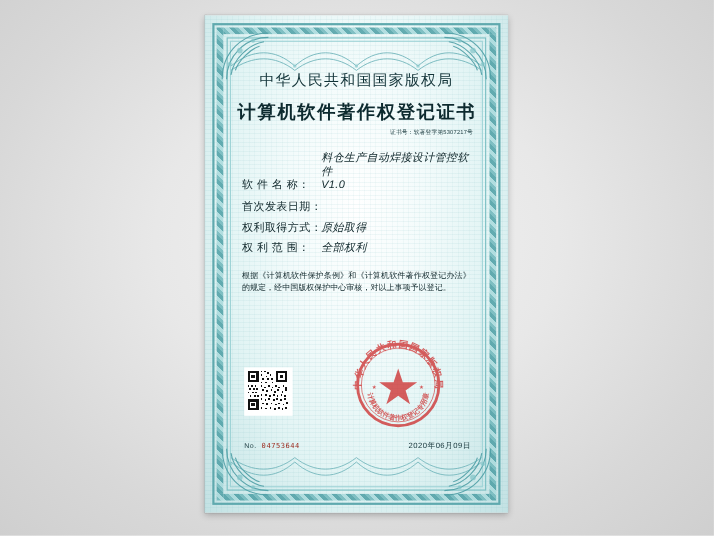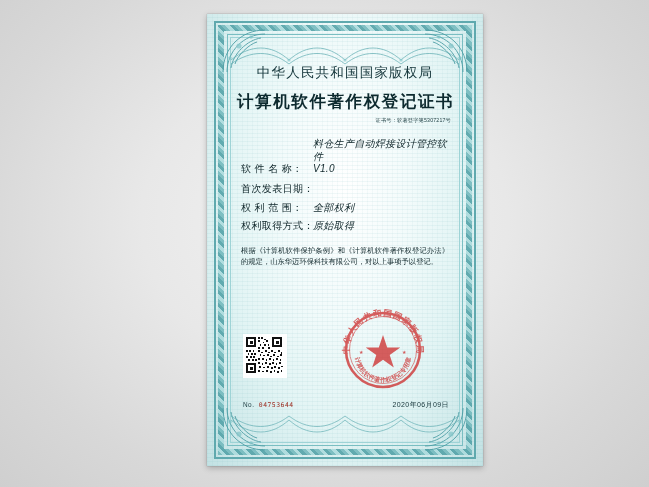--- a/index.html
+++ b/index.html
@@ -10,21 +10,20 @@
     overflow: hidden;
   }
   body {
     font-family: "Liberation Sans", sans-serif;
     background: radial-gradient(ellipse at 50% 45%, #f2f2f2 0%, #e8e8e8 40%, #d8d8d8 75%, #cfcfcf 100%);
   }
   #stage {
     position: relative;
     width: 598px;
     height: 487px;
-    margin-left: 21px;
   }
 
   
   .cert {
     position: absolute;
     left: 186px;
     top: 14px;
     width: 276px;
     height: 452px;
     background:
@@ -321,30 +320,30 @@
       <div class="fields">
         <div class="row">
           <div class="lbl">软 件 名 称：</div>
           <div class="val">料仓生产自动焊接设计管控软件
 V1.0</div>
         </div>
         <div class="row tight">
           <div class="lbl">首次发表日期：</div>
         </div>
         <div class="row tight">
+          <div class="lbl">权利取得方式：</div>
+          <div class="val">原始取得</div>
+        </div>
+        <div class="row tight">
           <div class="lbl">权 利 范 围：</div>
           <div class="val">全部权利</div>
         </div>
-        <div class="row tight">
-          <div class="lbl">权利取得方式：</div>
-          <div class="val">原始取得</div>
-        </div>
       </div>
 
-      <div class="statement">根据《计算机软件保护条例》和《计算机软件著作权登记办法》的规定，山东华迈环保科技有限公司，对以上事项予以登记。</div>
+      <div class="statement">根据《计算机软件保护条例》和《计算机软件著作权登记办法》的规定，经中国版权保护中心审核，对以上事项予以登记。</div>
 
       <div class="qr">
         <svg width="40" height="40" viewBox="0 0 40 40" shape-rendering="crispEdges">
           <rect width="40" height="40" fill="#ffffff"></rect>
           <g fill="#111111">
             <rect x="2" y="2" width="10" height="10"></rect>
               <rect x="4" y="4" width="6" height="6" fill="#fff"></rect>
               <rect x="5.5" y="5.5" width="3" height="3"></rect>
             <rect x="28" y="2" width="10" height="10"></rect>
               <rect x="30" y="4" width="6" height="6" fill="#fff"></rect>

